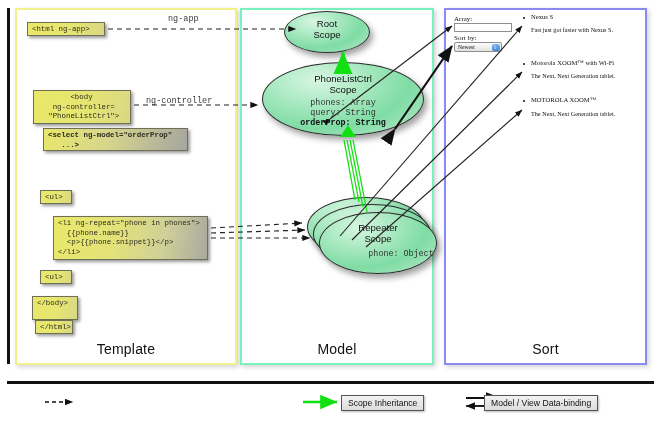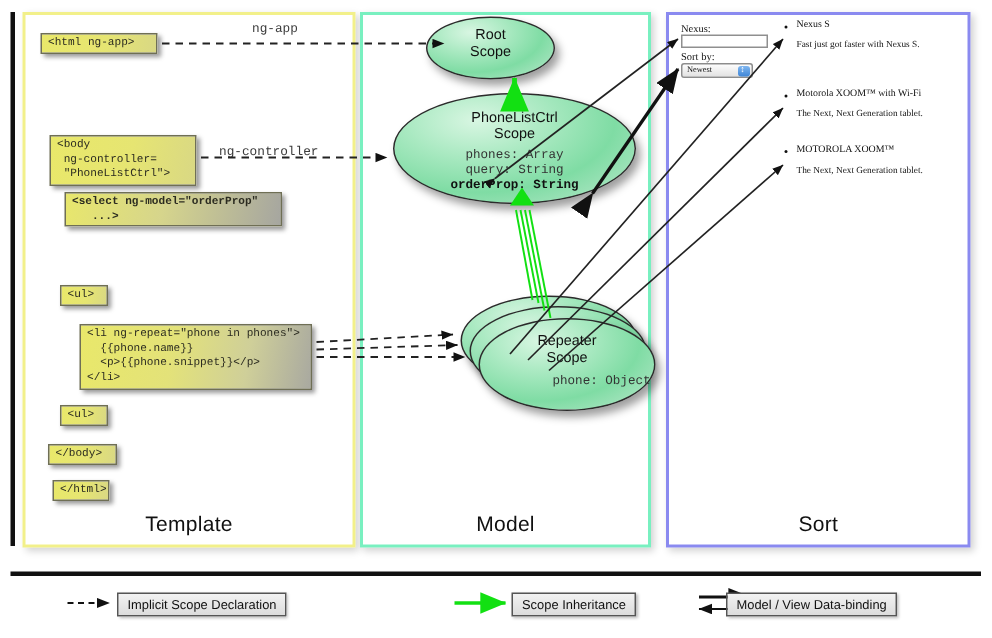--- a/index.html
+++ b/index.html
@@ -119,38 +119,38 @@
 <div id="stage">
 
   <div class="leftrule"></div>
 
   <div class="panel tpl">
     <div class="panel-title">Template</div>
   </div>
 
   <div class="box flat" style="left:27px;top:22px;width:78px;height:14px;">&lt;html ng-app&gt;</div>
 
-  <div class="box flat" style="left:33px;top:90px;width:98px;height:34px;">&lt;body
+  <div class="box flat" style="left:33px;top:90px;width:98px;height:34px;text-align:center;">&lt;body
  ng-controller=
  "PhoneListCtrl"&gt;</div>
 
   <div class="box bold" style="left:43px;top:128px;width:145px;height:23px;">&lt;select ng-model="orderProp"
    ...&gt;</div>
 
 
   <div class="box flat" style="left:40px;top:190px;width:32px;height:14px;">&lt;ul&gt;</div>
 
   <div class="box" style="left:53px;top:216px;width:155px;height:44px;">&lt;li ng-repeat="phone in phones"&gt;
   {{phone.name}}
   &lt;p&gt;{{phone.snippet}}&lt;/p&gt;
 &lt;/li&gt;</div>
 
   <div class="box flat" style="left:40px;top:270px;width:32px;height:14px;">&lt;ul&gt;</div>
 
-  <div class="box flat" style="left:32px;top:296px;width:46px;height:14px;">&lt;/body&gt;</div>
+  <div class="box flat" style="left:32px;top:296px;width:46px;height:24px;">&lt;/body&gt;</div>
 
   <div class="box flat" style="left:35px;top:320px;width:38px;height:14px;">&lt;/html&gt;</div>
 
   <div class="edgelabel" style="left:168px;top:14px;">ng-app</div>
   <div class="edgelabel" style="left:146px;top:96px;">ng-controller</div>
   <div class="edgelabel" style="left:245px;top:221px;">ng-repeat</div>
 
   <div class="panel mdl">
     <div class="panel-title">Model</div>
   </div>
@@ -170,21 +170,21 @@
   <div class="scope" style="left:313px;top:204px;width:118px;height:60px;"></div>
   <div class="scope" style="left:319px;top:212px;width:118px;height:62px;">
     <div class="s-title" style="padding-top:9px;">Repeater<br>Scope</div>
     <div class="s-props" style="padding-top:5px;padding-left:46px;">phone: Object</div>
   </div>
 
   <div class="panel vw">
     <div class="panel-title">Sort</div>
   </div>
 
-  <div class="v-label" style="left:454px;top:15px;">Nexus:</div>
+  <div class="v-label" style="left:454px;top:15px;">Array:</div>
   <div class="v-input" style="left:454px;top:23px;width:58px;height:9px;"></div>
 
   <div class="v-label" style="left:454px;top:34px;">Sort by:</div>
   <div class="v-select" style="left:454px;top:42px;width:48px;height:10px;">
     <span>Newest</span>
     <span class="knob"></span>
   </div>
 
   <div class="v-bul" style="left:523px;top:17px;"></div>
   <div class="v-item" style="left:531px;top:13px;">
@@ -243,18 +243,17 @@
 
     <line x1="45" y1="402" x2="73" y2="402" stroke="#111" stroke-width="1.3" stroke-dasharray="4,3" marker-end="url(#arrK)"></line>
     <line x1="303" y1="402" x2="337" y2="402" stroke="#12e012" stroke-width="2.4" marker-end="url(#arrG)"></line>
     <line x1="466" y1="398" x2="500" y2="398" stroke="#111" stroke-width="2.0" marker-end="url(#arrKs)"></line>
     <line x1="500" y1="406" x2="466" y2="406" stroke="#111" stroke-width="1.4" marker-end="url(#arrK)"></line>
     <line x1="470" y1="406" x2="500" y2="406" stroke="#111" stroke-width="1.4" marker-end="url(#arrKs)"></line>
   </svg>
 
   <div class="legbar"></div>
   <div class="legend">
-    <div class="lgbox" style="left:78px;top:7px;">Implicit Scope Declaration</div>
     <div class="lgbox" style="left:341px;top:7px;">Scope Inheritance</div>
     <div class="lgbox" style="left:484px;top:7px;">Model / View Data-binding</div>
   </div>
 
 </div>
 
 </body></html>

